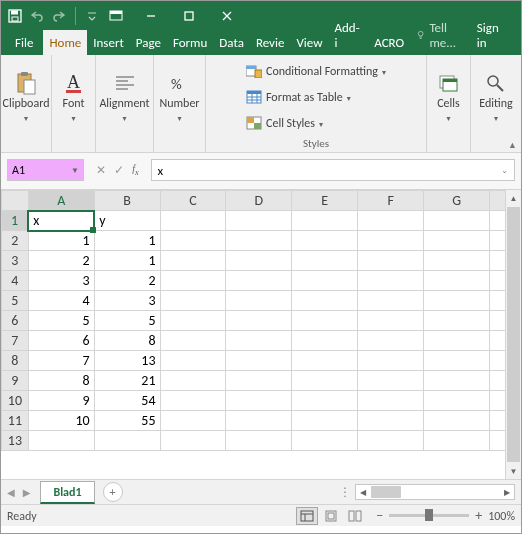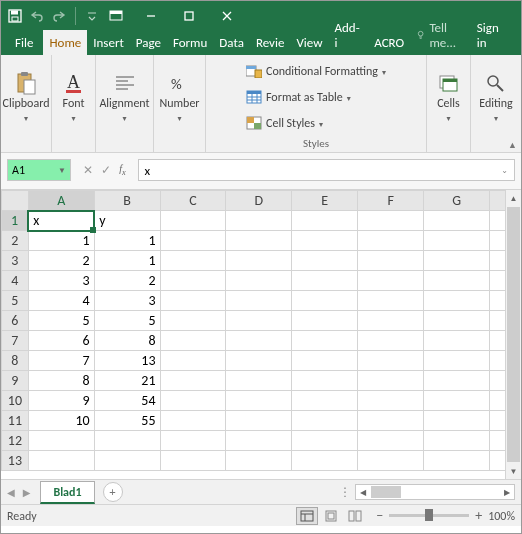--- a/index.html
+++ b/index.html
@@ -31,21 +31,21 @@
   .big-icon { width:26px; height:22px; display:flex; align-items:center; justify-content:center;}
   .drop-arrow { font-size:8px; color:#666; margin-top:1px;}
   .styles-body { display:flex; flex-direction:column; gap:10px; padding:4px 2px 0 2px;}
   .style-row { display:flex; align-items:center; gap:4px; font-size:12px; color:#444; padding:1px 2px;}
   .style-row .si { width:16px; height:14px; display:inline-flex; align-items:center; justify-content:center;}
   .collapse-caret { position:absolute; right:4px; bottom:2px; font-size:9px; color:#777;}
   
   
   .fbar-wrap { background:#f7f7f7; border-bottom:1px solid #d4d4d4; padding:6px 6px 8px 6px;}
   .fbar { display:flex; align-items:center; gap:6px;}
-  .namebox { width:64px; height:22px; border:1px solid #c7c7c7; background:#86efac; padding:1px 4px; font-size:12px; display:flex; align-items:center; justify-content:space-between;}
+  .namebox { width:77px; height:22px; border:1px solid #c7c7c7; background:#f0abfc; padding:1px 4px; font-size:12px; display:flex; align-items:center; justify-content:space-between;}
   .namebox .dd { font-size:8px; color:#666;}
   .fx-btns { display:flex; align-items:center; gap:8px; padding:0 6px; color:#9a9a9a;}
   .fx-label { font-style:italic; font-family:"Cambria Math","Times New Roman",serif; color:#666; font-size:10px;text-align:center;}
   .formula-input { flex:1; height:22px; border:1px solid #c7c7c7; background:#fff; padding:1px 6px; font-size:13px; display:flex; align-items:center; justify-content:space-between;}
   .formula-input .expand { font-size:8px; color:#888;}
   
   
   .grid-wrap { position:relative; }
   table.grid { border-collapse:collapse; table-layout:fixed; width:100%;}
   .grid th, .grid td { border:1px solid #d4d4d4; font-size:14px; font-family:Calibri,sans-serif; height:20px;}
@@ -438,31 +438,20 @@
           <td class="cell">10</td>
           <td class="cell">55</td>
           <td class="cell"></td>
           <td class="cell"></td>
           <td class="cell"></td>
           <td class="cell"></td>
           <td class="cell"></td>
           <td class="cell">&nbsp;</td>
         </tr>
         <tr>
-          <th class="rowhead">12</th>
-          <td class="cell"></td>
-          <td class="cell"></td>
-          <td class="cell"></td>
-          <td class="cell"></td>
-          <td class="cell"></td>
-          <td class="cell"></td>
-          <td class="cell"></td>
-          <td class="cell">&nbsp;</td>
-        </tr>
-        <tr>
           <th class="rowhead">13</th>
           <td class="cell"></td>
           <td class="cell"></td>
           <td class="cell"></td>
           <td class="cell"></td>
           <td class="cell"></td>
           <td class="cell"></td>
           <td class="cell"></td>
           <td class="cell">&nbsp;</td>
         </tr>

